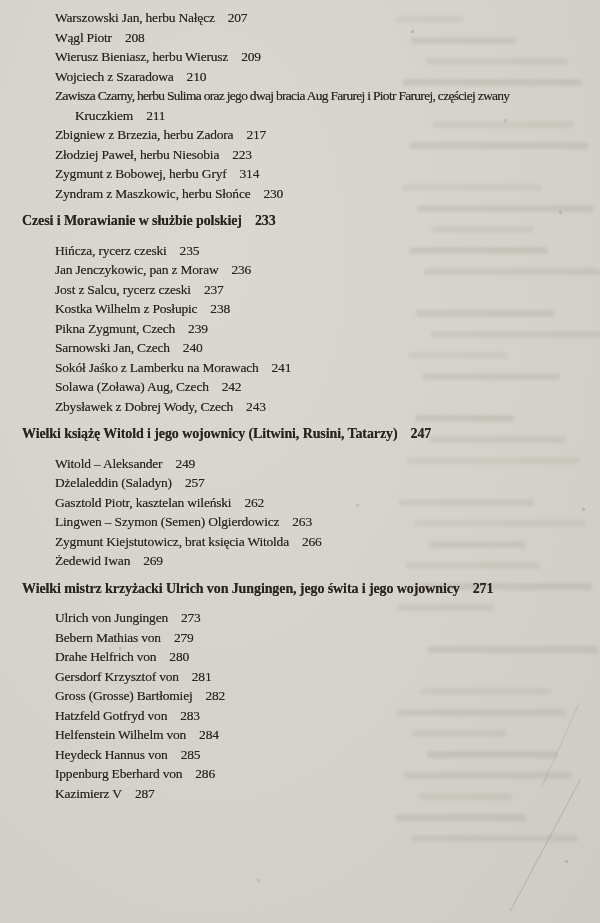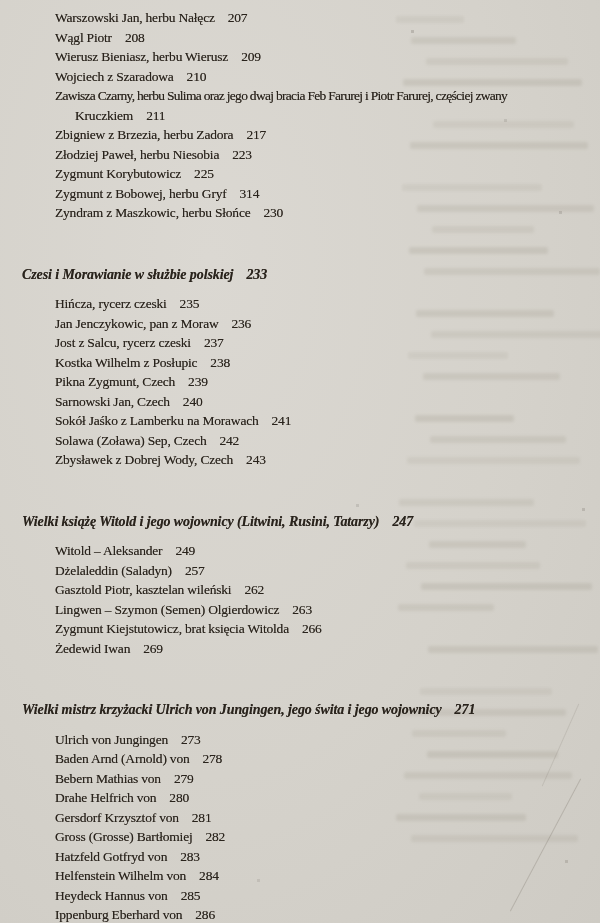--- a/index.html
+++ b/index.html
@@ -19,25 +19,24 @@
     letter-spacing: -0.2px;
     white-space: nowrap;
     text-shadow: 0 0 0.5px rgba(41,35,28,0.55);
   }
   .entry .e-text.tight { display: block; white-space: nowrap; letter-spacing: -0.7px; }
   .cont { padding-left: 20px; }
   .heading {
     font-size: 14px;
     font-weight: bold;
     line-height: 19.5px;
-    margin: 42px 0 10px 0;
+    margin: 8px 0 10px 0;
     letter-spacing: -0.1px;
     white-space: nowrap;
     text-shadow: 0 0 0.5px rgba(41,35,28,0.6);
-    font-style: italic;
   }
   .pagenum { margin-left: 13px; }
   
   .bleed { position: absolute; inset: 0; z-index: 1; pointer-events: none; }
   .bb { position: absolute; height: 7px; background: #87816f; filter: blur(1.4px); border-radius: 2px; }
   
   .crease { position: absolute; z-index: 1; pointer-events: none; }
   .crease .c1, .crease .c2 {
     position: absolute; width: 1px; background: rgba(110,104,94,0.28); filter: blur(0.4px);
   }
@@ -96,46 +95,44 @@
   <div class="crease">
     <div class="c1"></div>
     <div class="c2"></div>
   </div>
   <div class="speckles"></div>
   <main class="toc" id="toc">
       <div class="entry"><span class="e-text">Warszowski Jan, herbu Nałęcz</span><span class="pagenum">207</span></div>
       <div class="entry"><span class="e-text">Wągl Piotr</span><span class="pagenum">208</span></div>
       <div class="entry"><span class="e-text">Wierusz Bieniasz, herbu Wierusz</span><span class="pagenum">209</span></div>
       <div class="entry"><span class="e-text">Wojciech z Szaradowa</span><span class="pagenum">210</span></div>
-      <div class="entry"><span class="e-text tight">Zawisza Czarny, herbu Sulima oraz jego dwaj bracia Feb Farurej i Piotr Farurej, częściej zwany</span><span class="e-text cont">Kruczkiem</span><span class="pagenum">211</span></div>
+      <div class="entry"><span class="e-text tight">Zawisza Czarny, herbu Sulima oraz jego dwaj bracia Aug Farurej i Piotr Farurej, częściej zwany</span><span class="e-text cont">Kruczkiem</span><span class="pagenum">211</span></div>
       <div class="entry"><span class="e-text">Zbigniew z Brzezia, herbu Zadora</span><span class="pagenum">217</span></div>
       <div class="entry"><span class="e-text">Złodziej Paweł, herbu Niesobia</span><span class="pagenum">223</span></div>
-      <div class="entry"><span class="e-text">Zygmunt Korybutowicz</span><span class="pagenum">225</span></div>
       <div class="entry"><span class="e-text">Zygmunt z Bobowej, herbu Gryf</span><span class="pagenum">314</span></div>
       <div class="entry"><span class="e-text">Zyndram z Maszkowic, herbu Słońce</span><span class="pagenum">230</span></div>
       <h2 class="heading"><span class="h-text">Czesi i Morawianie w służbie polskiej</span><span class="pagenum">233</span></h2>
       <div class="entry"><span class="e-text">Hińcza, rycerz czeski</span><span class="pagenum">235</span></div>
       <div class="entry"><span class="e-text">Jan Jenczykowic, pan z Moraw</span><span class="pagenum">236</span></div>
       <div class="entry"><span class="e-text">Jost z Salcu, rycerz czeski</span><span class="pagenum">237</span></div>
       <div class="entry"><span class="e-text">Kostka Wilhelm z Posłupic</span><span class="pagenum">238</span></div>
       <div class="entry"><span class="e-text">Pikna Zygmunt, Czech</span><span class="pagenum">239</span></div>
       <div class="entry"><span class="e-text">Sarnowski Jan, Czech</span><span class="pagenum">240</span></div>
       <div class="entry"><span class="e-text">Sokół Jaśko z Lamberku na Morawach</span><span class="pagenum">241</span></div>
-      <div class="entry"><span class="e-text">Solawa (Zoława) Sep, Czech</span><span class="pagenum">242</span></div>
+      <div class="entry"><span class="e-text">Solawa (Zoława) Aug, Czech</span><span class="pagenum">242</span></div>
       <div class="entry"><span class="e-text">Zbysławek z Dobrej Wody, Czech</span><span class="pagenum">243</span></div>
       <h2 class="heading"><span class="h-text">Wielki książę Witold i jego wojownicy (Litwini, Rusini, Tatarzy)</span><span class="pagenum">247</span></h2>
       <div class="entry"><span class="e-text">Witold – Aleksander</span><span class="pagenum">249</span></div>
       <div class="entry"><span class="e-text">Dżelaleddin (Saladyn)</span><span class="pagenum">257</span></div>
       <div class="entry"><span class="e-text">Gasztold Piotr, kasztelan wileński</span><span class="pagenum">262</span></div>
       <div class="entry"><span class="e-text">Lingwen – Szymon (Semen) Olgierdowicz</span><span class="pagenum">263</span></div>
       <div class="entry"><span class="e-text">Zygmunt Kiejstutowicz, brat księcia Witolda</span><span class="pagenum">266</span></div>
       <div class="entry"><span class="e-text">Żedewid Iwan</span><span class="pagenum">269</span></div>
       <h2 class="heading"><span class="h-text">Wielki mistrz krzyżacki Ulrich von Jungingen, jego świta i jego wojownicy</span><span class="pagenum">271</span></h2>
       <div class="entry"><span class="e-text">Ulrich von Jungingen</span><span class="pagenum">273</span></div>
-      <div class="entry"><span class="e-text">Baden Arnd (Arnold) von</span><span class="pagenum">278</span></div>
       <div class="entry"><span class="e-text">Bebern Mathias von</span><span class="pagenum">279</span></div>
       <div class="entry"><span class="e-text">Drahe Helfrich von</span><span class="pagenum">280</span></div>
       <div class="entry"><span class="e-text">Gersdorf Krzysztof von</span><span class="pagenum">281</span></div>
       <div class="entry"><span class="e-text">Gross (Grosse) Bartłomiej</span><span class="pagenum">282</span></div>
       <div class="entry"><span class="e-text">Hatzfeld Gotfryd von</span><span class="pagenum">283</span></div>
       <div class="entry"><span class="e-text">Helfenstein Wilhelm von</span><span class="pagenum">284</span></div>
       <div class="entry"><span class="e-text">Heydeck Hannus von</span><span class="pagenum">285</span></div>
       <div class="entry"><span class="e-text">Ippenburg Eberhard von</span><span class="pagenum">286</span></div>
       <div class="entry"><span class="e-text">Kazimierz V</span><span class="pagenum">287</span></div>
     </main>

